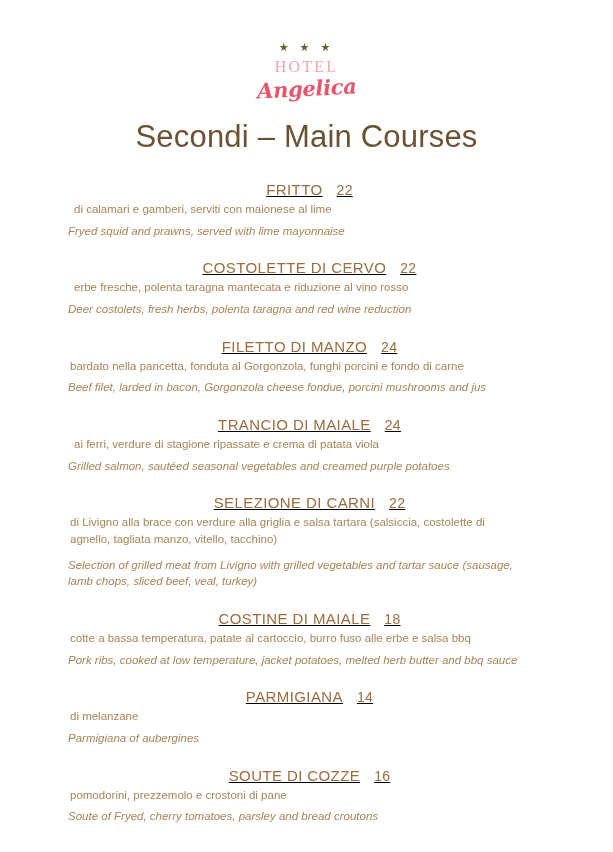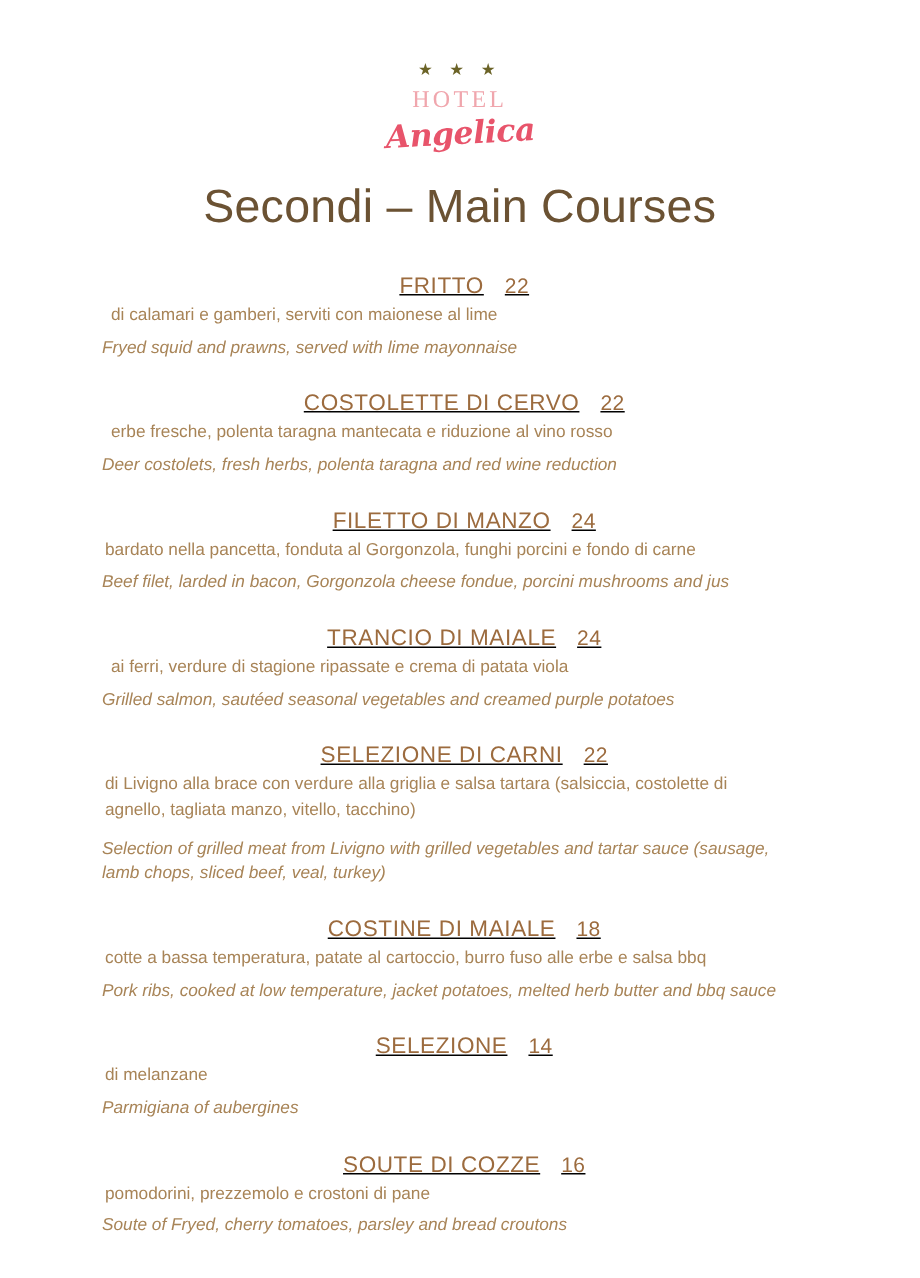--- a/index.html
+++ b/index.html
@@ -179,21 +179,21 @@
       <div class="menu-item">
         <div class="item-head">
           <div class="item-name">COSTINE DI MAIALE</div>
           <div class="item-price">18</div>
         </div>
         <div class="item-desc-it">cotte a bassa temperatura, patate al cartoccio, burro fuso alle erbe e salsa bbq</div>
         <div class="item-desc-en">Pork ribs, cooked at low temperature, jacket potatoes, melted herb butter and bbq sauce</div>
       </div>
       <div class="menu-item">
         <div class="item-head">
-          <div class="item-name">SELEZIONE</div>
+          <div class="item-name">PARMIGIANA</div>
           <div class="item-price">14</div>
         </div>
         <div class="item-desc-it">di melanzane</div>
         <div class="item-desc-en">Parmigiana of aubergines</div>
       </div>
       <div class="menu-item">
         <div class="item-head">
           <div class="item-name">SOUTE DI COZZE</div>
           <div class="item-price">16</div>
         </div>

